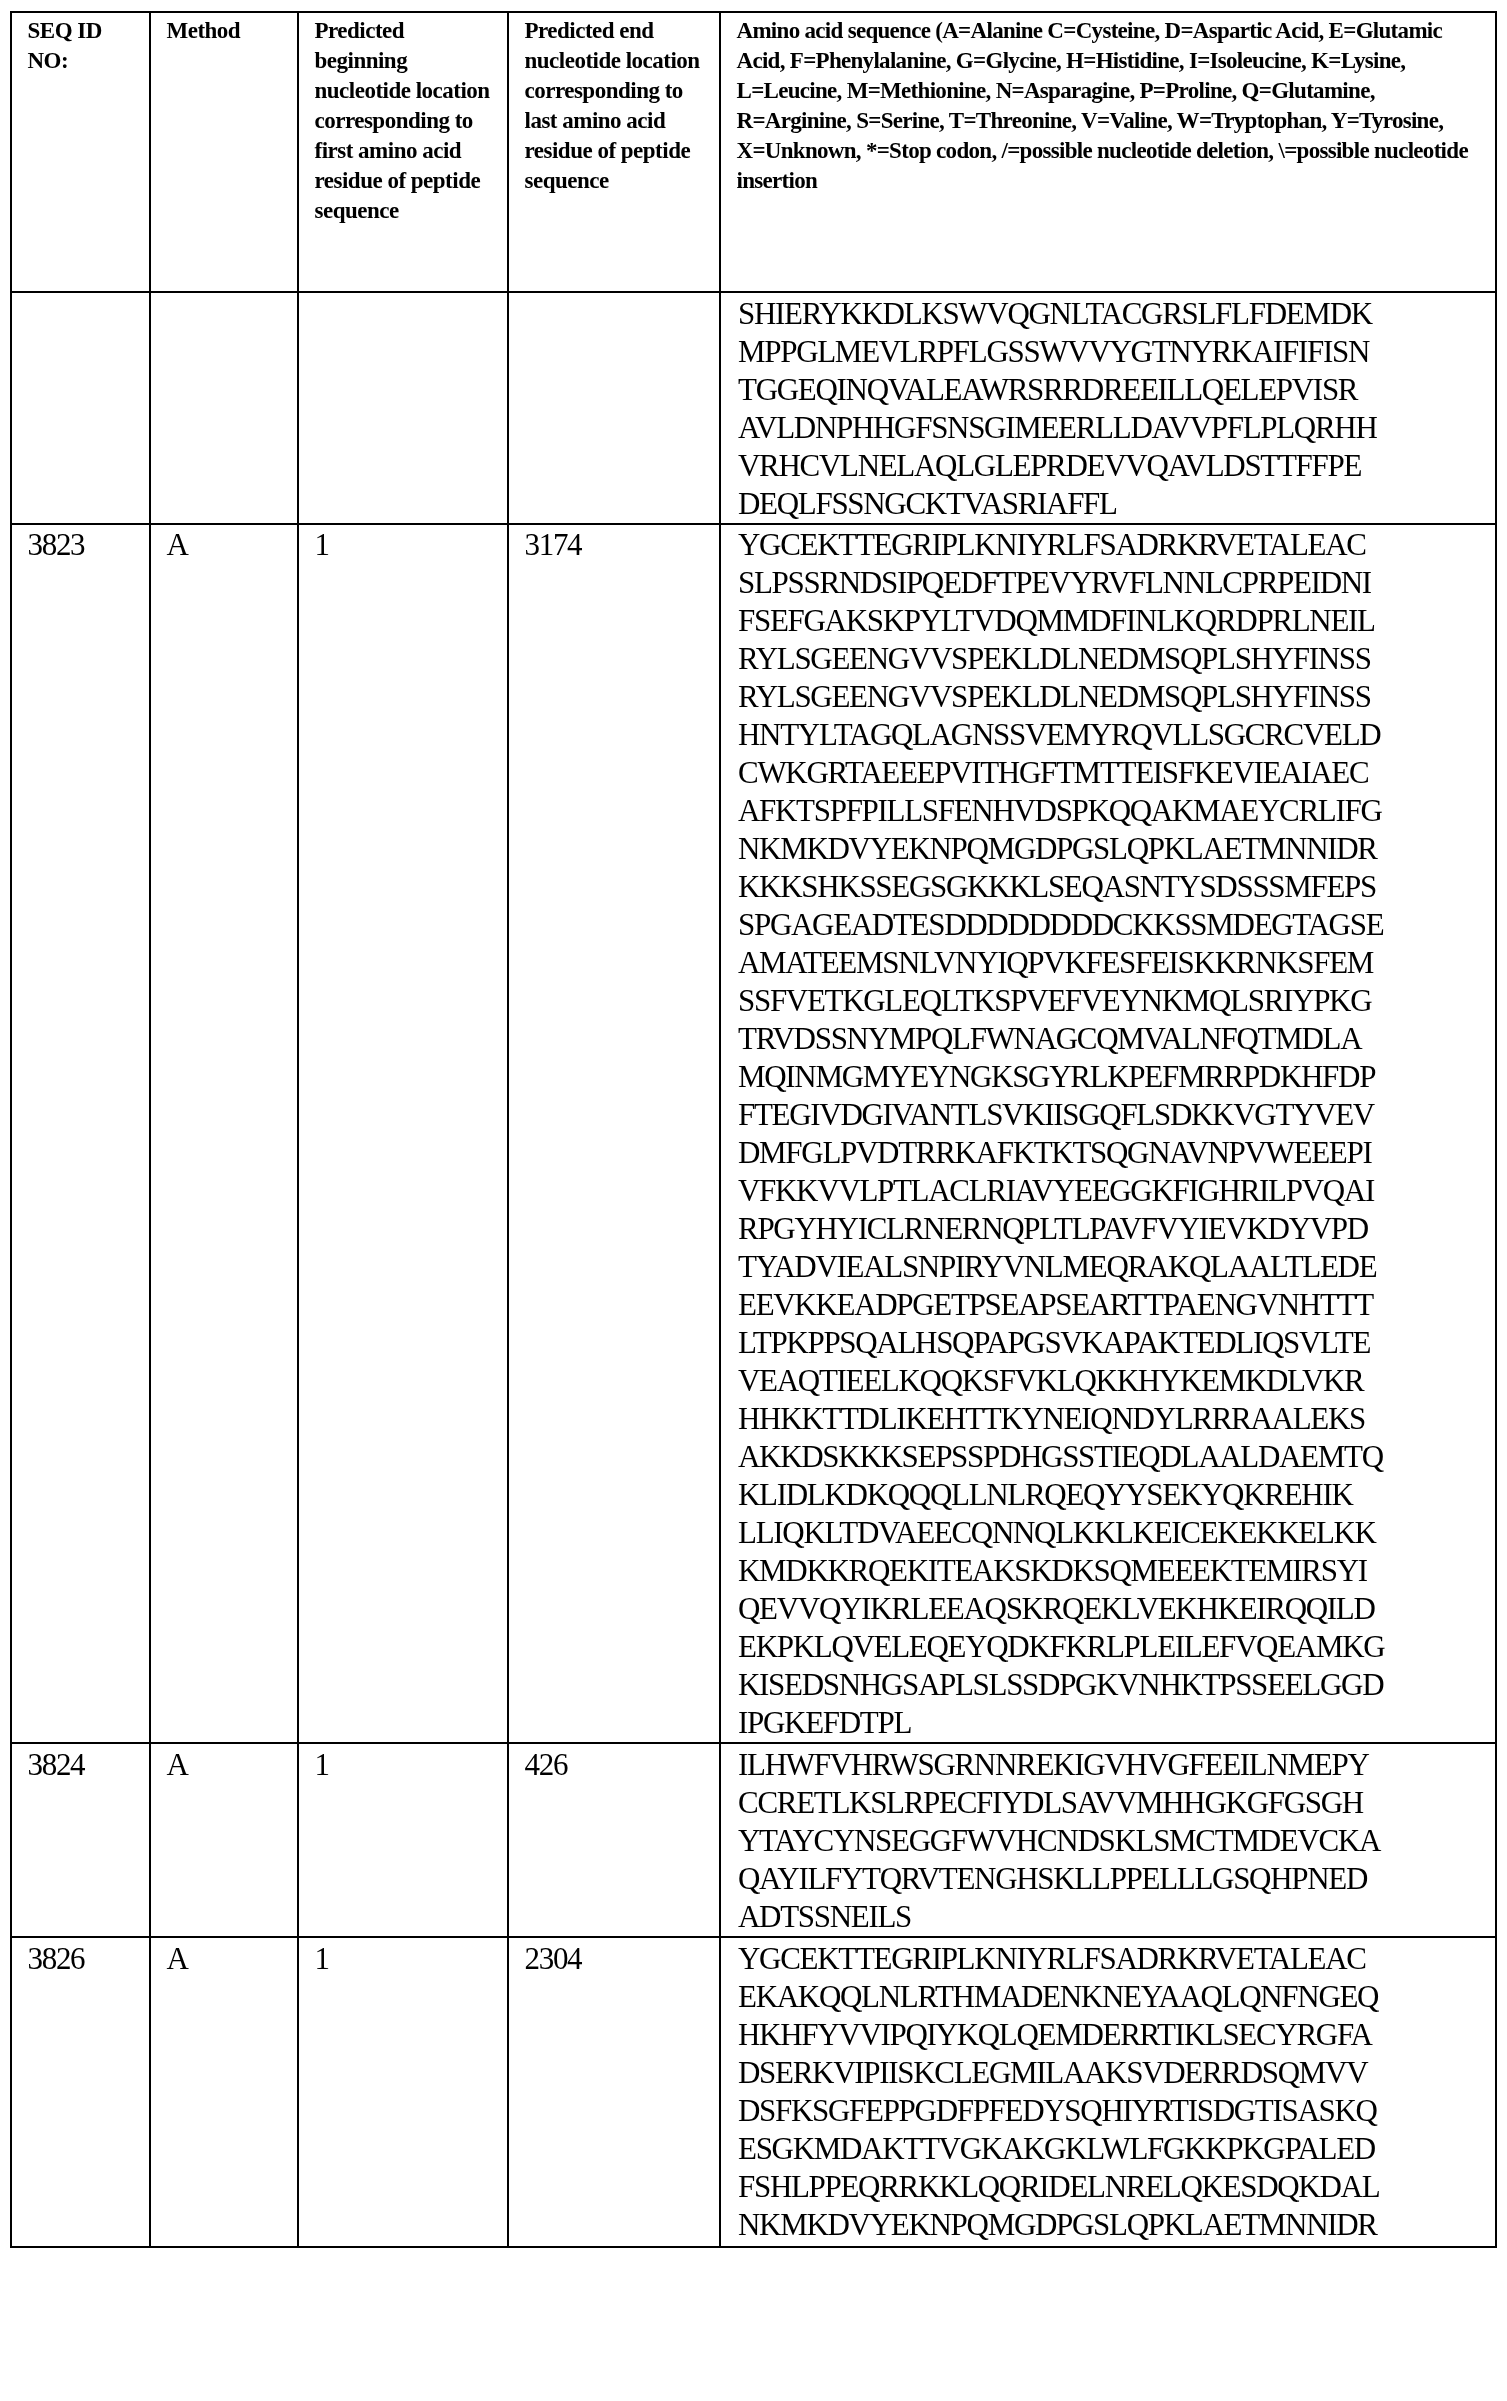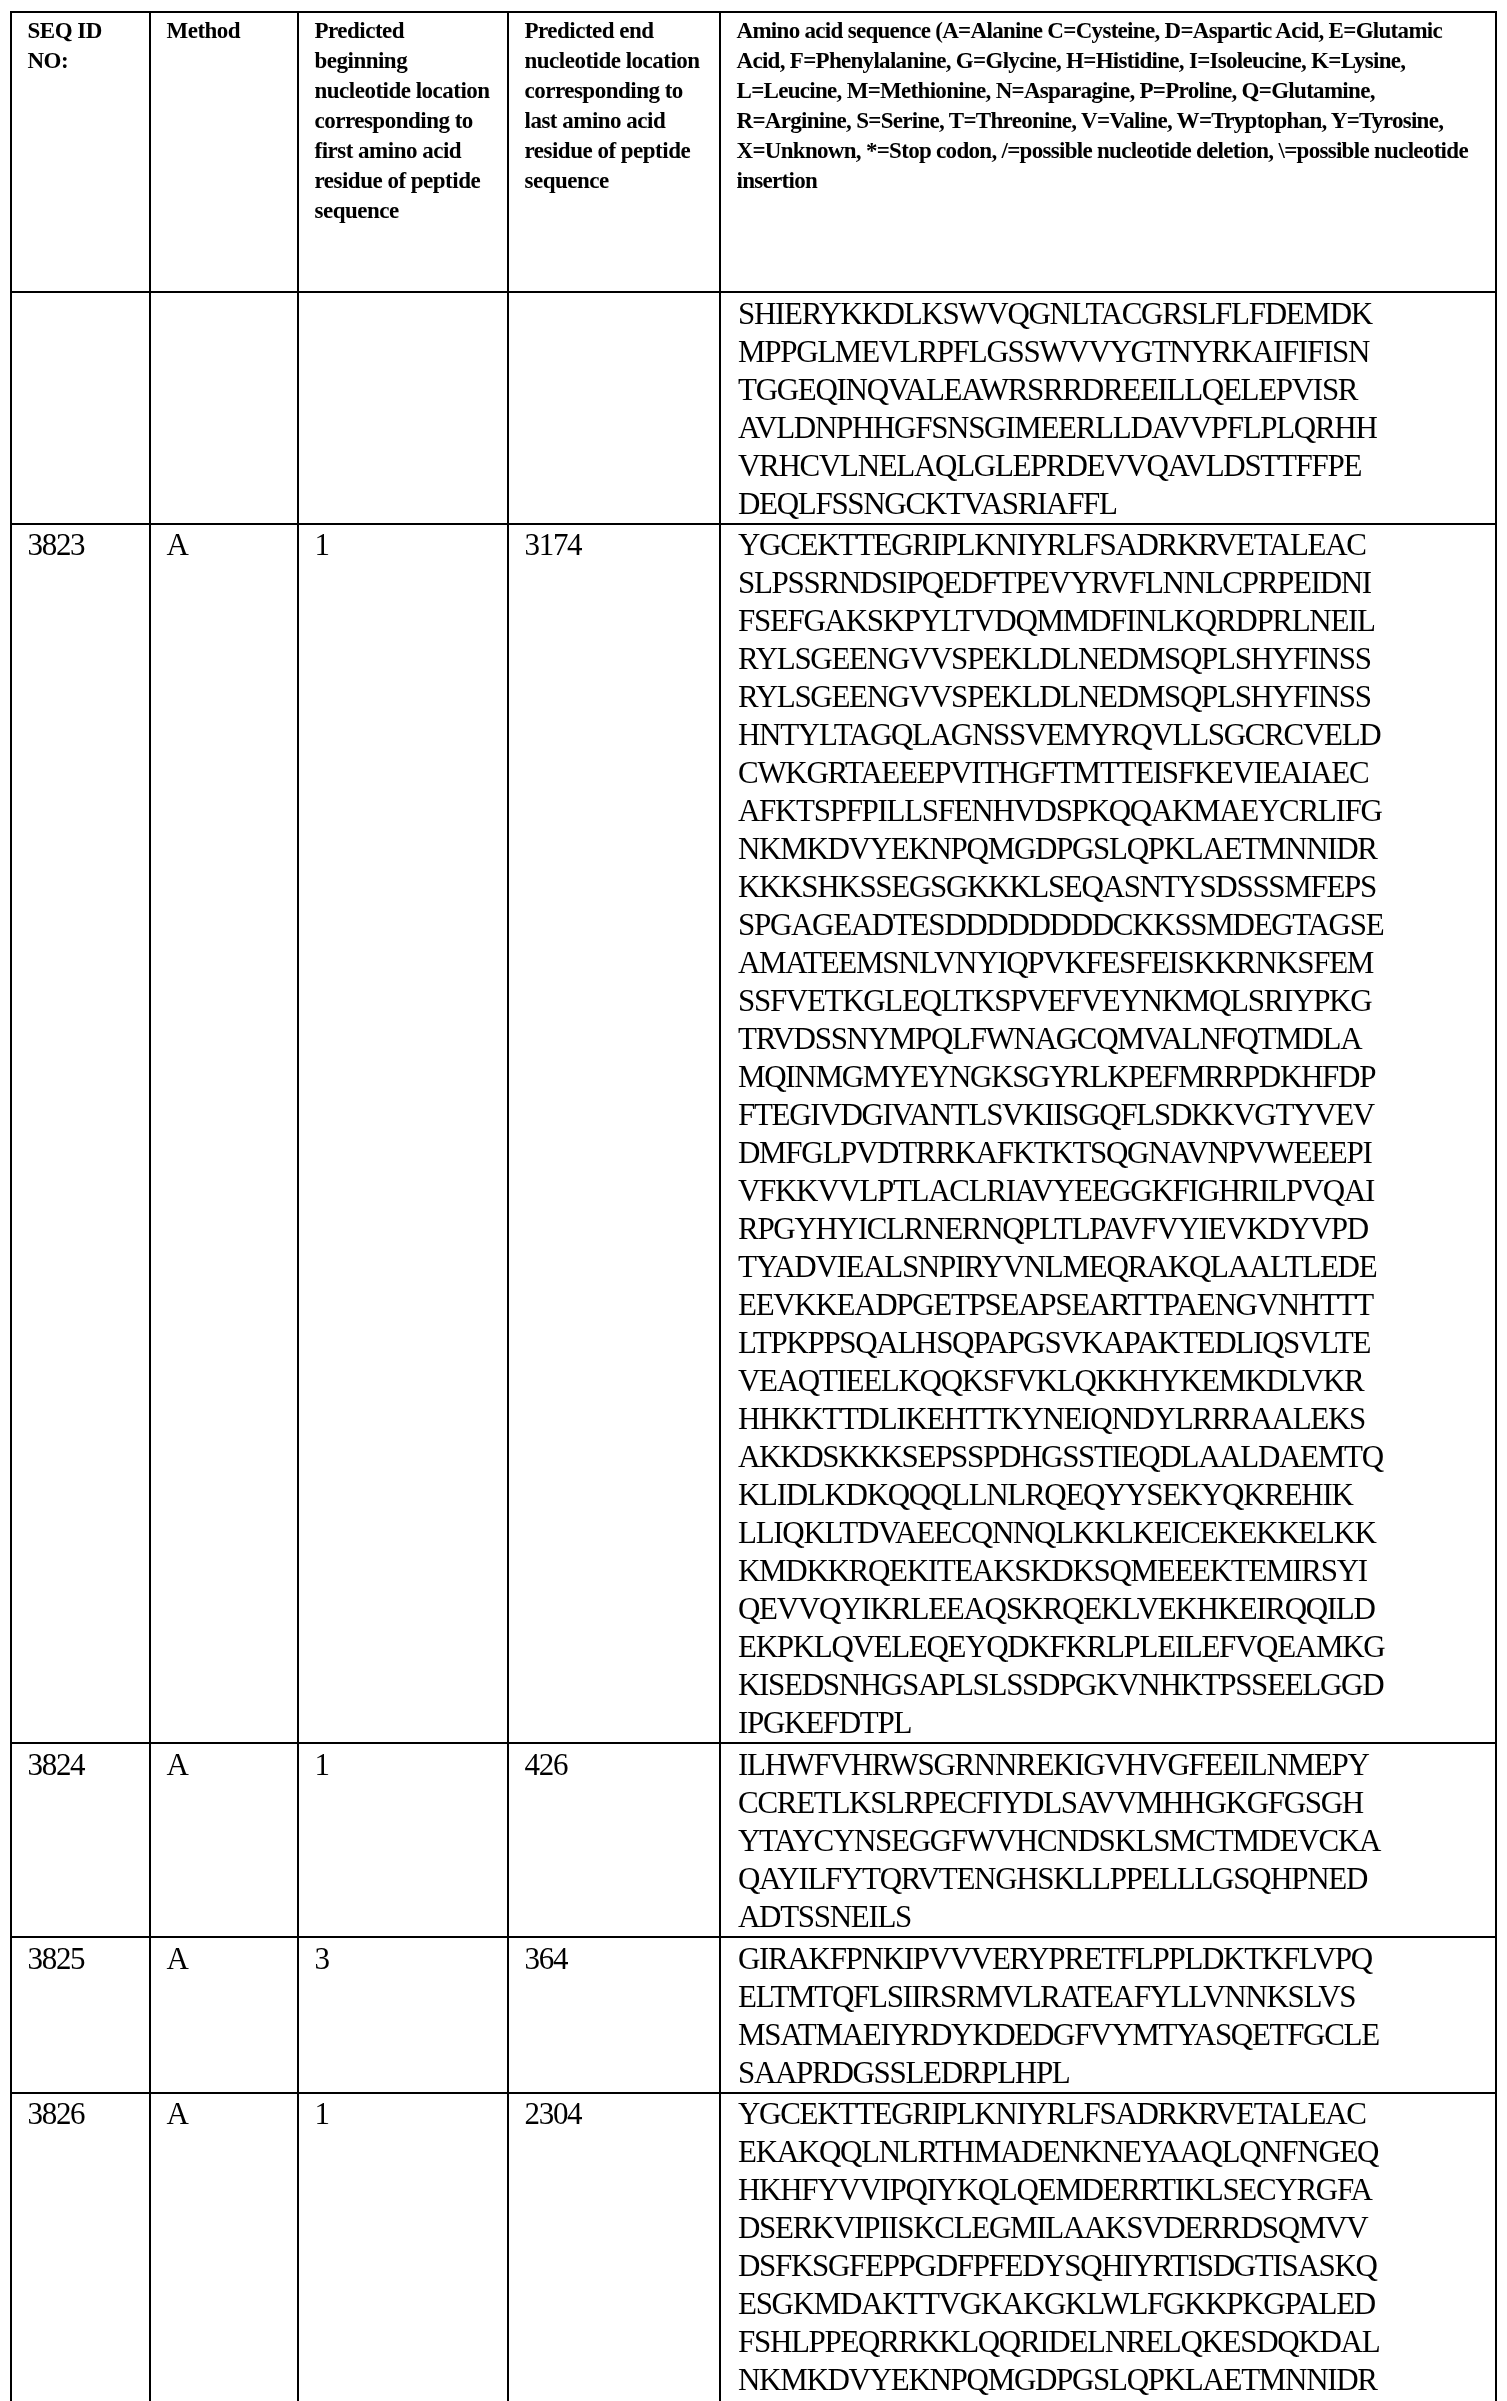--- a/index.html
+++ b/index.html
@@ -129,32 +129,20 @@
         <td>1</td>
         <td>426</td>
         <td class="seq-cell">
             <span class="seq-line">ILHWFVHRWSGRNNREKIGVHVGFEEILNMEPY</span>
             <span class="seq-line">CCRETLKSLRPECFIYDLSAVVMHHGKGFGSGH</span>
             <span class="seq-line">YTAYCYNSEGGFWVHCNDSKLSMCTMDEVCKA</span>
             <span class="seq-line">QAYILFYTQRVTENGHSKLLPPELLLGSQHPNED</span>
             <span class="seq-line">ADTSSNEILS</span>
           </td>
       </tr>
-      <tr class="row-3825">
-        <td>3825</td>
-        <td>A</td>
-        <td>3</td>
-        <td>364</td>
-        <td class="seq-cell">
-            <span class="seq-line">GIRAKFPNKIPVVVERYPRETFLPPLDKTKFLVPQ</span>
-            <span class="seq-line">ELTMTQFLSIIRSRMVLRATEAFYLLVNNKSLVS</span>
-            <span class="seq-line">MSATMAEIYRDYKDEDGFVYMTYASQETFGCLE</span>
-            <span class="seq-line">SAAPRDGSSLEDRPLHPL</span>
-          </td>
-      </tr>
       <tr class="row-3826">
         <td>3826</td>
         <td>A</td>
         <td>1</td>
         <td>2304</td>
         <td class="seq-cell">
             <span class="seq-line">YGCEKTTEGRIPLKNIYRLFSADRKRVETALEAC</span>
             <span class="seq-line">EKAKQQLNLRTHMADENKNEYAAQLQNFNGEQ</span>
             <span class="seq-line">HKHFYVVIPQIYKQLQEMDERRTIKLSECYRGFA</span>
             <span class="seq-line">DSERKVIPIISKCLEGMILAAKSVDERRDSQMVV</span>

